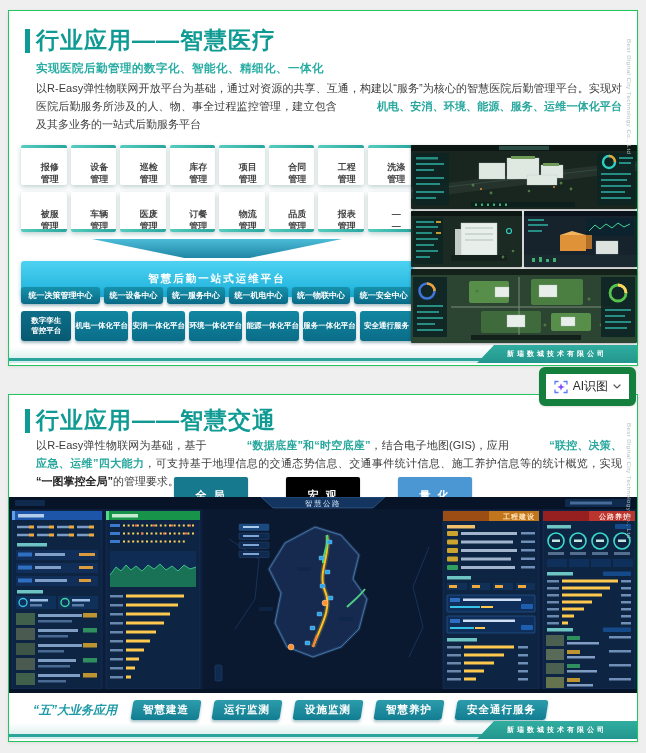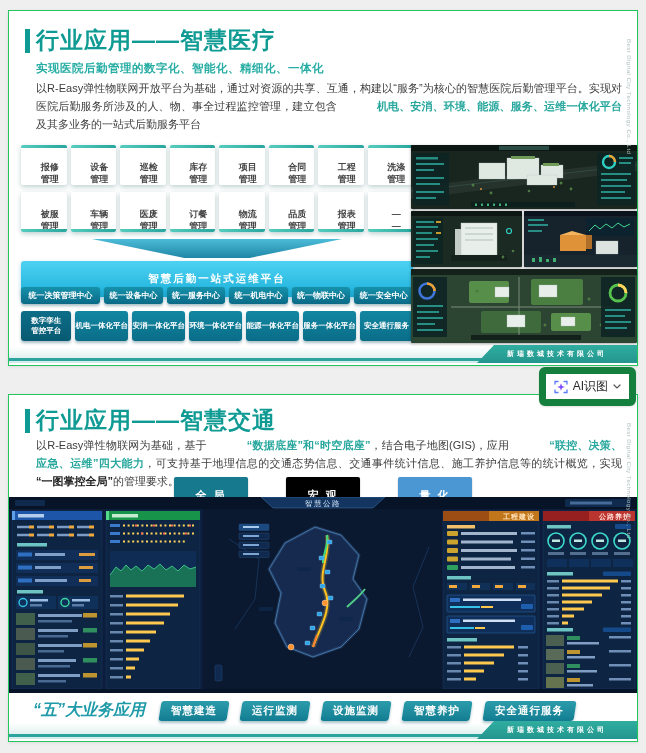--- a/index.html
+++ b/index.html
@@ -96,21 +96,21 @@
 
   
   .views{position:absolute;left:0;right:0;top:82px;display:flex;justify-content:center;gap:38px;}
   .view-btn{width:74px;height:36px;border-radius:2px;display:flex;align-items:center;justify-content:center;
     color:#fff;font-size:11px;font-weight:bold;letter-spacing:2px;box-shadow:0 1px 2px rgba(0,0,0,.25);}
   .v1{background:#17798e}.v2{background:#000000}.v3{background:#4a97d4}
 
   .dash{position:absolute;left:0;top:102px;width:536px;height:196px;}
 
   .biz-row{position:absolute;left:24px;top:305px;display:flex;align-items:center;gap:13px;}
-  .biz-label{color:#1e9aa8;font-style:italic;font-weight:bold;font-size:16px;margin-right:2px;white-space:nowrap;}
+  .biz-label{color:#1e9aa8;font-style:italic;font-weight:bold;font-size:12px;margin-right:2px;white-space:nowrap;}
   .biz-btn{height:20px;padding:0 11px;border-radius:3px;transform:skewX(-9deg);
     background:linear-gradient(180deg,#2c9cab,#127d92);
     box-shadow:0 2px 3px rgba(0,80,95,.35);
     display:flex;align-items:center;justify-content:center;}
   .biz-btn span{transform:skewX(9deg);color:#fff;font-size:10.5px;font-weight:bold;letter-spacing:1px;white-space:nowrap;}
 </style>
 </head>
 <body>
 
 <div class="card" id="card1">

